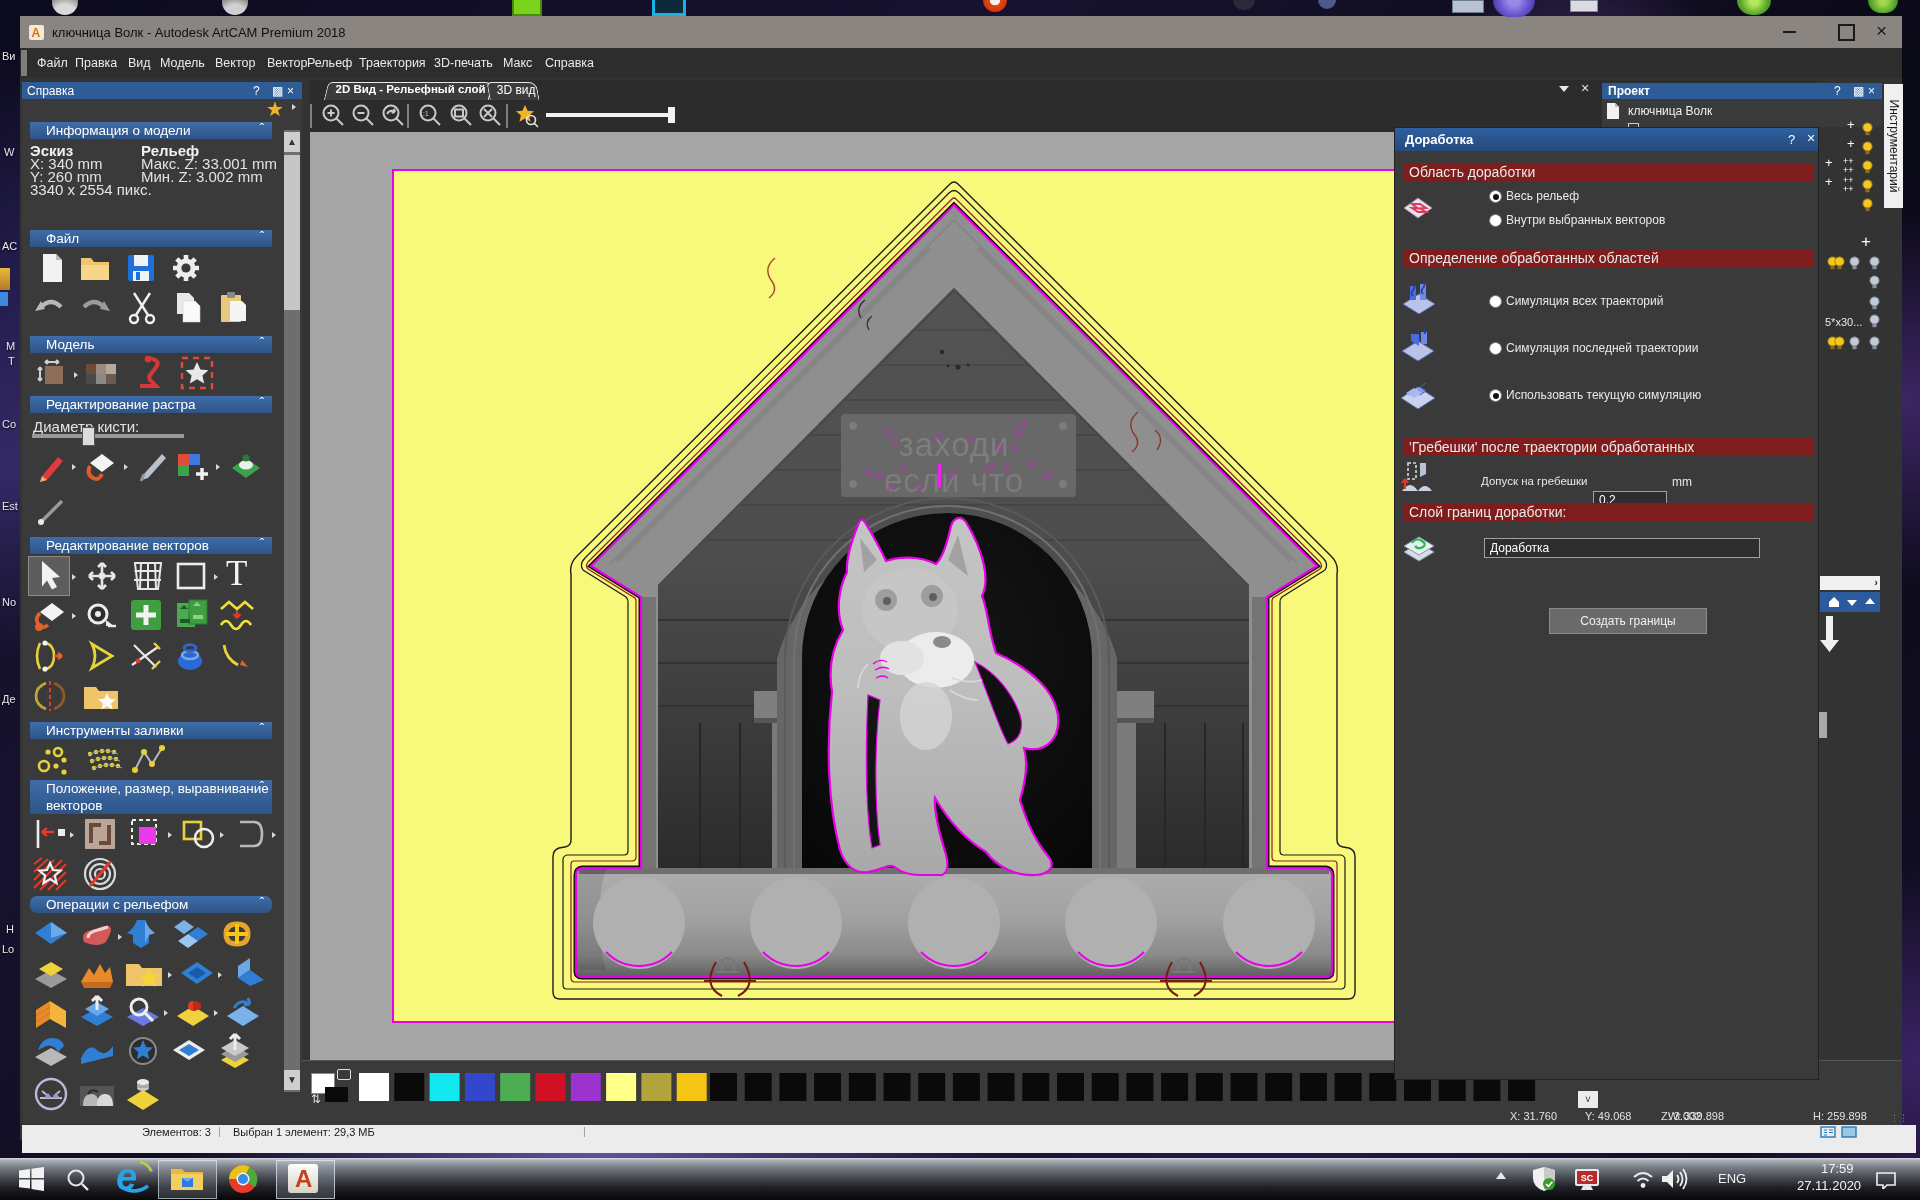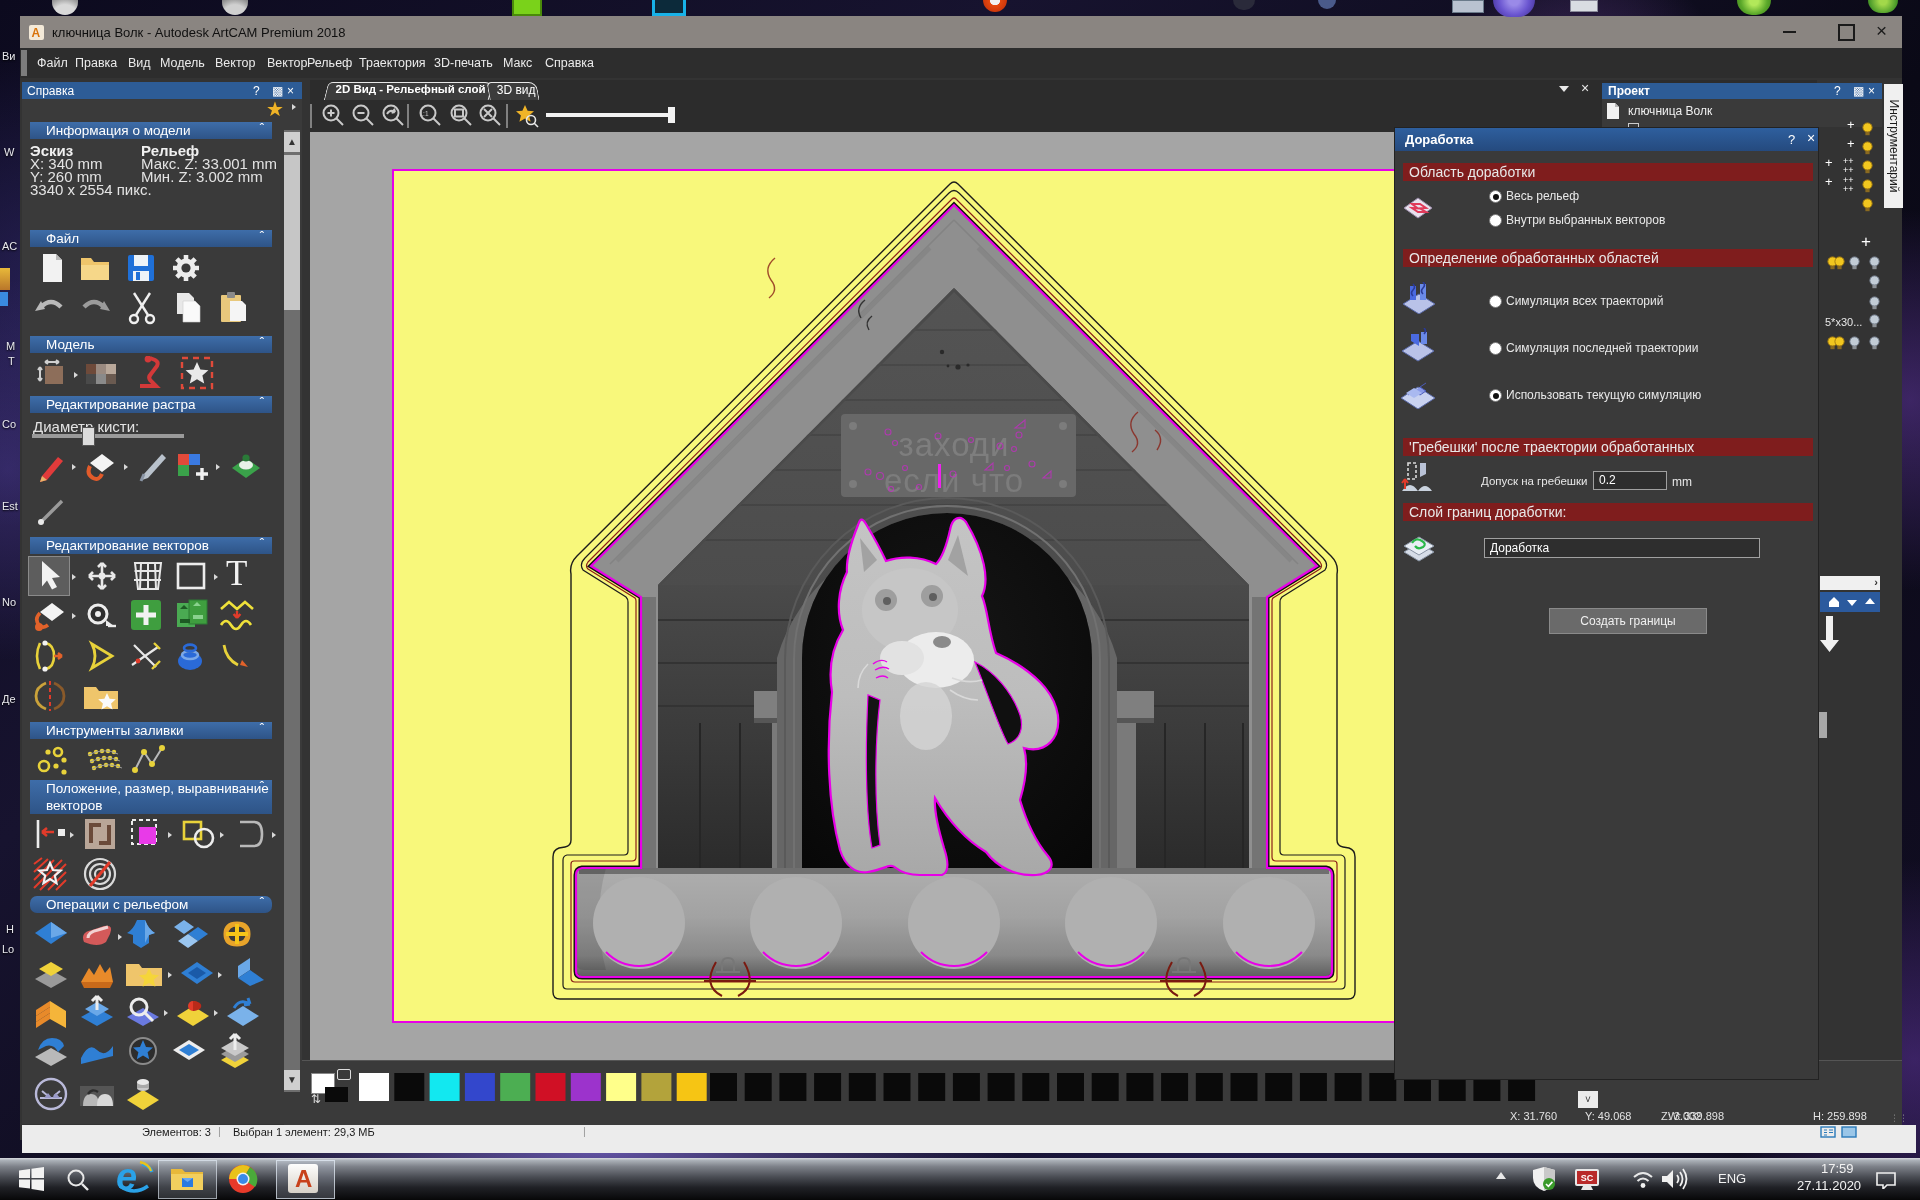--- a/index.html
+++ b/index.html
@@ -914,21 +914,21 @@
     <div class="dstrip" style="top:310px;">
         <span style="position:absolute;left:6px;top:1px;">'Гребешки' после траектории обработанных</span>
       </div>
     <svg style="position:absolute;left:5px;top:333px;" width="34" height="34" viewBox="0 0 34 34">
       <rect x="8" y="2" width="8" height="16" fill="none" stroke="#d9d9d9" stroke-width="1.6" stroke-dasharray="3 2"></rect>
       <path d="M20 2 v14 l6 -3 v-11 z" fill="#b9c2d6"></path>
       <path d="M2 30 q8 -12 16 0 z M18 30 q7 -10 14 0 z" fill="#c9d2de"></path>
       <path d="M5 28 v-10 m0 0 l-3 4 m3 -4 l3 4" stroke="#e03a2a" stroke-width="2" fill="none"></path>
     </svg>
     <div class="dlabeltx" style="left:86px;top:347px;font-size:11.5px;">Допуск на гребешки</div>
-    <div class="dtextbox" style="left:198px;top:343px;width:72px;height:17px;">
+    <div class="dtextbox" style="left:198px;top:363px;width:72px;height:17px;">
         <span style="position:absolute;left:5px;top:1px;">0.2</span>
       </div>
     <div class="dlabeltx" style="left:277px;top:347px;">mm</div>
     <div class="dstrip" style="top:375px;">
         <span style="position:absolute;left:6px;top:1px;">Слой границ доработки:</span>
       </div>
     <svg style="position:absolute;left:5px;top:401px;" width="38" height="34" viewBox="0 0 38 34">
       <path d="M19 14 l15 9 -15 9 -15 -9 z" fill="#d6dde8" stroke="#8a95a5" stroke-width="1"></path>
       <path d="M19 8 l15 9 -15 9 -15 -9 z" fill="#e8eef5" stroke="#8a95a5" stroke-width="1"></path>
       <path d="M12 14 q4 -6 10 -2 q5 3 1 6 q-5 3 -8 -1" fill="none" stroke="#2ab94a" stroke-width="2.2"></path>

